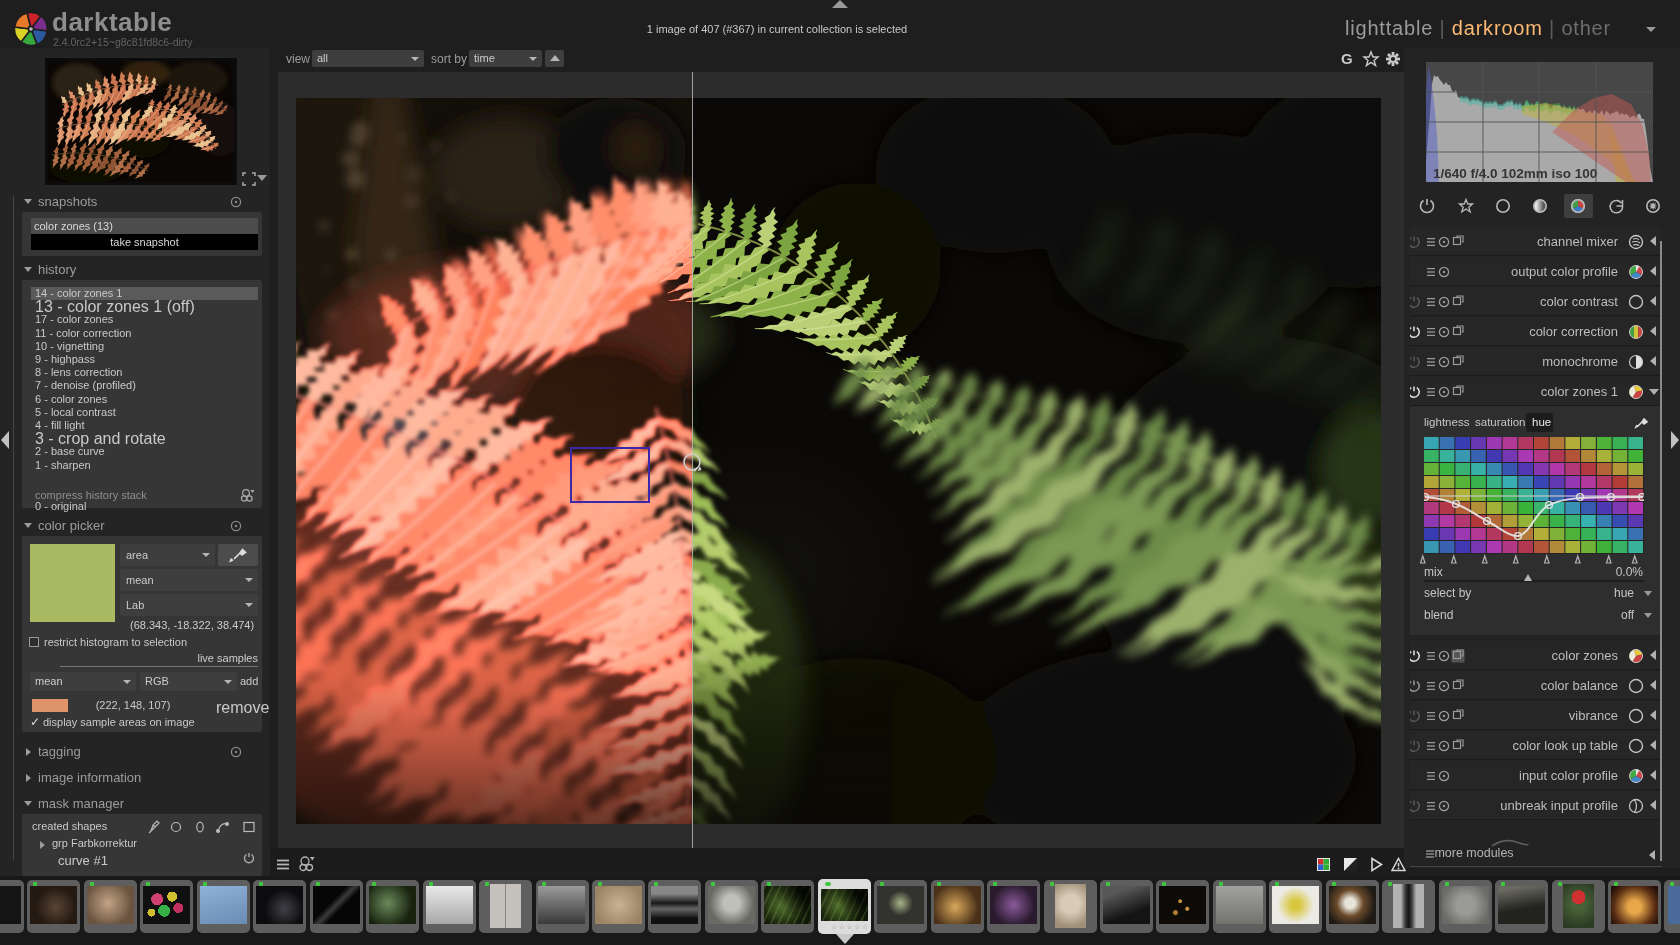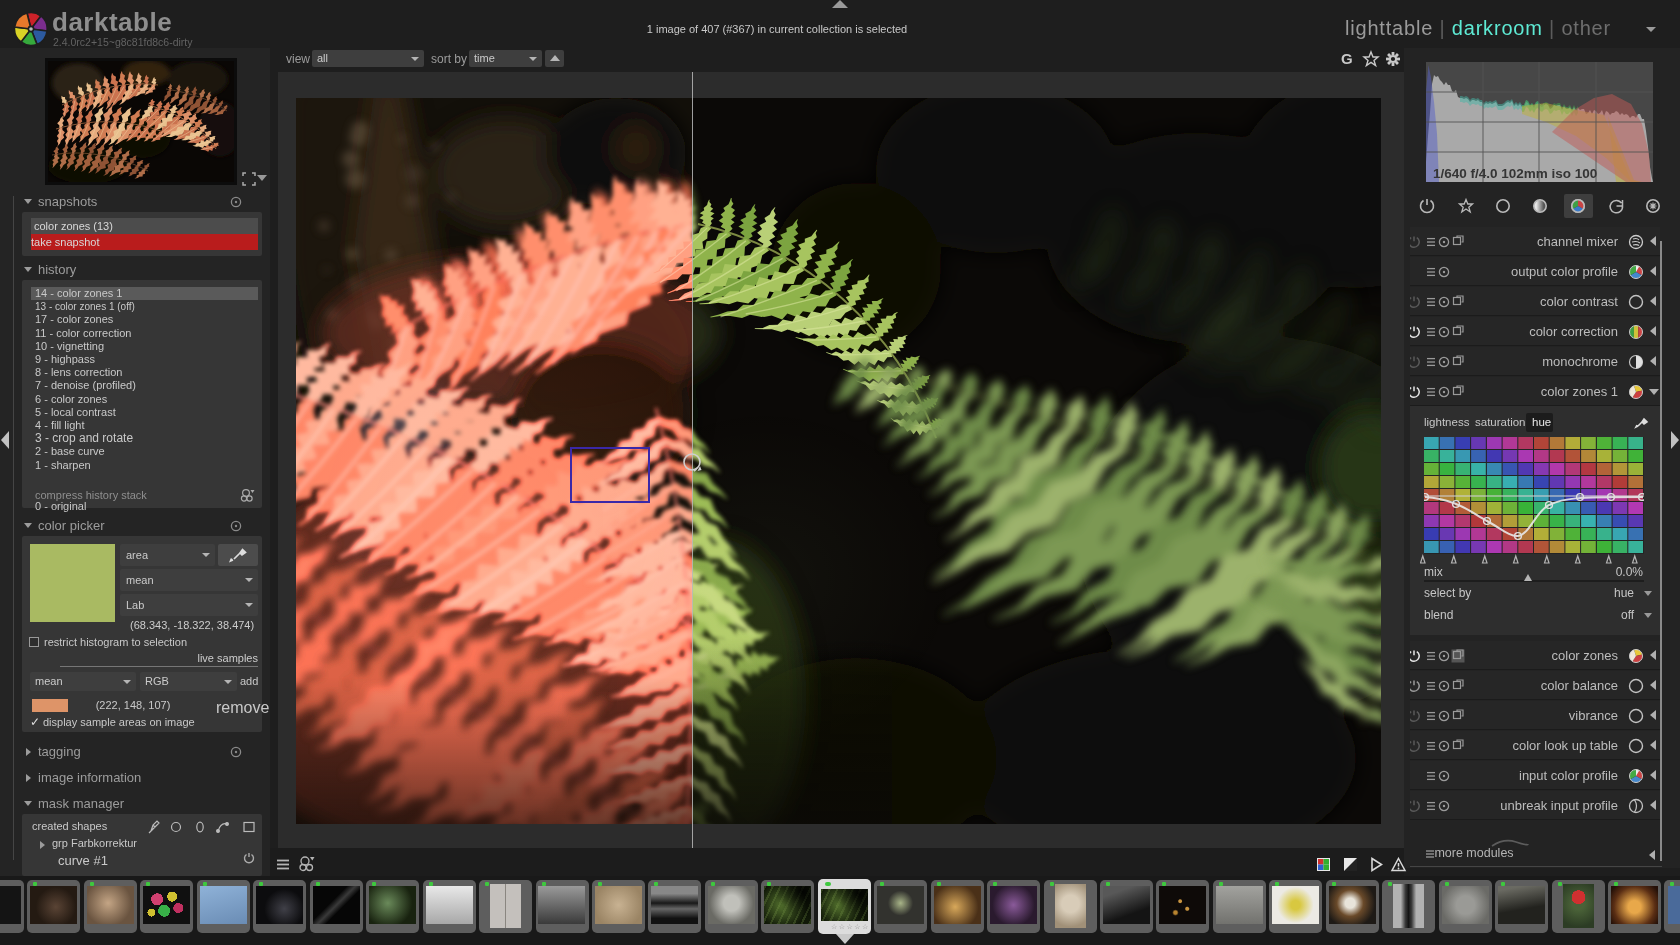--- a/index.html
+++ b/index.html
@@ -1050,21 +1050,21 @@
 </svg>
 <div class="abs" style="left:692px;top:72px;width:1px;height:776px;background:#b9b9b9;opacity:.85"></div>
 <svg class="abs" style="left:679px;top:449px" width="28" height="28">
     <circle cx="13" cy="13" r="8" fill="none" stroke="#cfcfcf" stroke-width="1.6"></circle>
     <path d="M18,19 a7,7 0 0 1 -3,3" fill="none" stroke="#cfcfcf" stroke-width="1.6"></path>
     <path d="M21,17 l1.5,4 -4,1" fill="#cfcfcf" stroke="none"></path>
   </svg>
 <div class="abs" style="left:570px;top:447px;width:80px;height:56px;border:2px solid #3a28a8"></div>
 <div class="abs" style="left:832px;top:0;width:0;height:0;border-bottom:8px solid #9a9a9a;border-left:8px solid transparent;border-right:8px solid transparent"></div>
 <div class="abs" style="left:777px;top:23px;transform:translateX(-50%);font-size:11px;color:#c9c9c9;white-space:nowrap">1 image of 407 (#367) in current collection is selected</div>
-<div class="abs" style="right:69px;top:17px;font-size:20px;letter-spacing:0.8px;color:#999;white-space:nowrap"><span style="color:#9a9a9a">lighttable</span><span style="color:#5c5c5c"> | </span><span style="color:#5eead4">darkroom</span><span style="color:#5c5c5c"> | </span><span style="color:#6e6e6e">other</span></div>
+<div class="abs" style="right:69px;top:17px;font-size:20px;letter-spacing:0.8px;color:#999;white-space:nowrap"><span style="color:#9a9a9a">lighttable</span><span style="color:#5c5c5c"> | </span><span style="color:#fdba74">darkroom</span><span style="color:#5c5c5c"> | </span><span style="color:#6e6e6e">other</span></div>
 <div class="abs" style="left:1646px;top:27px;width:0;height:0;border-top:5px solid #9a9a9a;border-left:5px solid transparent;border-right:5px solid transparent"></div>
 <div class="abs" style="left:1341px;top:50px;font-size:15px;font-weight:bold;color:#c9c9c9">G</div>
 <svg class="abs" style="left:1362px;top:50px" width="40" height="18" viewBox="0 0 40 18">
 <path d="M9,2 L11,7 L16,7 L12,10.4 L13.6,15.6 L9,12.4 L4.4,15.6 L6,10.4 L2,7 L7,7 Z" fill="none" stroke="#c9c9c9" stroke-width="1.4"></path>
 <g transform="translate(31,9)">
       <circle r="3.1" fill="none" stroke="#c9c9c9" stroke-width="2"></circle>
 <g fill="#c9c9c9">
         <rect x="-1.4" y="-7" width="2.8" height="3"></rect>
         <rect x="-1.4" y="4" width="2.8" height="3"></rect>
         <rect x="-7" y="-1.4" width="3" height="2.8"></rect>
@@ -1515,38 +1515,38 @@
 <div class="abs" style="left:0;top:194px;width:270px;height:16px">
     <span class="tri-d" style="position:absolute;left:24px;top:5px"></span>
     <span class="hdr" style="left:38px;top:0">snapshots</span>
     <svg class="abs" style="left:230px;top:2px" width="12" height="12">
       <circle cx="6" cy="6" r="4.6" fill="none" stroke="#8a8a8a" stroke-width="1.3"></circle>
       <circle cx="6" cy="6" r="1.2" fill="#8a8a8a"></circle>
     </svg>
   </div>
 <div class="box" style="left:22px;top:212px;width:240px;height:44px"></div>
 <div class="abs" style="left:31px;top:218px;width:227px;height:16px;background:#4c4c4c;font-size:11px;color:#d8d8d8;line-height:16px;padding-left:3px">color zones (13)</div>
-<div class="abs" style="left:31px;top:234px;width:227px;height:16px;background:#b91c1c;font-size:11px;color:#d8d8d8;line-height:16px;text-align:left">take snapshot</div>
+<div class="abs" style="left:31px;top:234px;width:227px;height:16px;background:#000000;font-size:11px;color:#d8d8d8;line-height:16px;text-align:center">take snapshot</div>
 <div class="abs" style="left:0;top:262px;width:270px;height:16px">
     <span class="tri-d" style="position:absolute;left:24px;top:5px"></span>
     <span class="hdr" style="left:38px;top:0">history</span>
   </div>
 <div class="box" style="left:22px;top:280px;width:240px;height:228px"></div>
 <div class="abs" style="left:31px;top:287px;width:227px;height:13px;background:#5a5a5a;font-size:11px;color:#c9c9c9;line-height:13px;padding-left:4px;white-space:nowrap">14 - color zones 1</div>
-<div class="abs" style="left:31px;top:300px;width:227px;height:13px;font-size:10px;color:#c9c9c9;line-height:13px;padding-left:4px;white-space:nowrap">13 - color zones 1 (off)</div>
+<div class="abs" style="left:31px;top:300px;width:227px;height:13px;font-size:16px;color:#c9c9c9;line-height:13px;padding-left:4px;white-space:nowrap">13 - color zones 1 (off)</div>
 <div class="abs" style="left:31px;top:313px;width:227px;height:13px;font-size:11px;color:#c9c9c9;line-height:13px;padding-left:4px;white-space:nowrap">17 - color zones</div>
 <div class="abs" style="left:31px;top:327px;width:227px;height:13px;font-size:11px;color:#c9c9c9;line-height:13px;padding-left:4px;white-space:nowrap">11 - color correction</div>
 <div class="abs" style="left:31px;top:340px;width:227px;height:13px;font-size:11px;color:#c9c9c9;line-height:13px;padding-left:4px;white-space:nowrap">10 - vignetting</div>
 <div class="abs" style="left:31px;top:353px;width:227px;height:13px;font-size:11px;color:#c9c9c9;line-height:13px;padding-left:4px;white-space:nowrap">9 - highpass</div>
 <div class="abs" style="left:31px;top:366px;width:227px;height:13px;font-size:11px;color:#c9c9c9;line-height:13px;padding-left:4px;white-space:nowrap">8 - lens correction</div>
 <div class="abs" style="left:31px;top:379px;width:227px;height:13px;font-size:11px;color:#c9c9c9;line-height:13px;padding-left:4px;white-space:nowrap">7 - denoise (profiled)</div>
 <div class="abs" style="left:31px;top:393px;width:227px;height:13px;font-size:11px;color:#c9c9c9;line-height:13px;padding-left:4px;white-space:nowrap">6 - color zones</div>
 <div class="abs" style="left:31px;top:406px;width:227px;height:13px;font-size:11px;color:#c9c9c9;line-height:13px;padding-left:4px;white-space:nowrap">5 - local contrast</div>
 <div class="abs" style="left:31px;top:419px;width:227px;height:13px;font-size:11px;color:#c9c9c9;line-height:13px;padding-left:4px;white-space:nowrap">4 - fill light</div>
-<div class="abs" style="left:31px;top:432px;width:227px;height:13px;font-size:12px;color:#c9c9c9;line-height:13px;padding-left:4px;white-space:nowrap">3 - crop and rotate</div>
+<div class="abs" style="left:31px;top:432px;width:227px;height:13px;font-size:16px;color:#c9c9c9;line-height:13px;padding-left:4px;white-space:nowrap">3 - crop and rotate</div>
 <div class="abs" style="left:31px;top:445px;width:227px;height:13px;font-size:11px;color:#c9c9c9;line-height:13px;padding-left:4px;white-space:nowrap">2 - base curve</div>
 <div class="abs" style="left:31px;top:459px;width:227px;height:13px;font-size:11px;color:#c9c9c9;line-height:13px;padding-left:4px;white-space:nowrap">1 - sharpen</div>
 <div class="abs" style="left:31px;top:500px;width:227px;height:13px;font-size:11px;color:#c9c9c9;line-height:13px;padding-left:4px;white-space:nowrap">0 - original</div>
 <div class="abs" style="left:35px;top:489px;font-size:11px;color:#8f8f8f">compress history stack</div>
 <svg class="abs" style="left:240px;top:488px" width="16" height="14" viewBox="0 0 16 14" stroke="#aaa" fill="none" stroke-width="1.2">
     <circle cx="6" cy="5" r="3.4"></circle>
     <circle cx="4" cy="10.5" r="2.6"></circle>
     <circle cx="9.5" cy="10.5" r="2.6"></circle>
     <path d="M10.5,2 l4,0 -2,3 z" fill="#aaa" stroke="none"></path>
   </svg>

